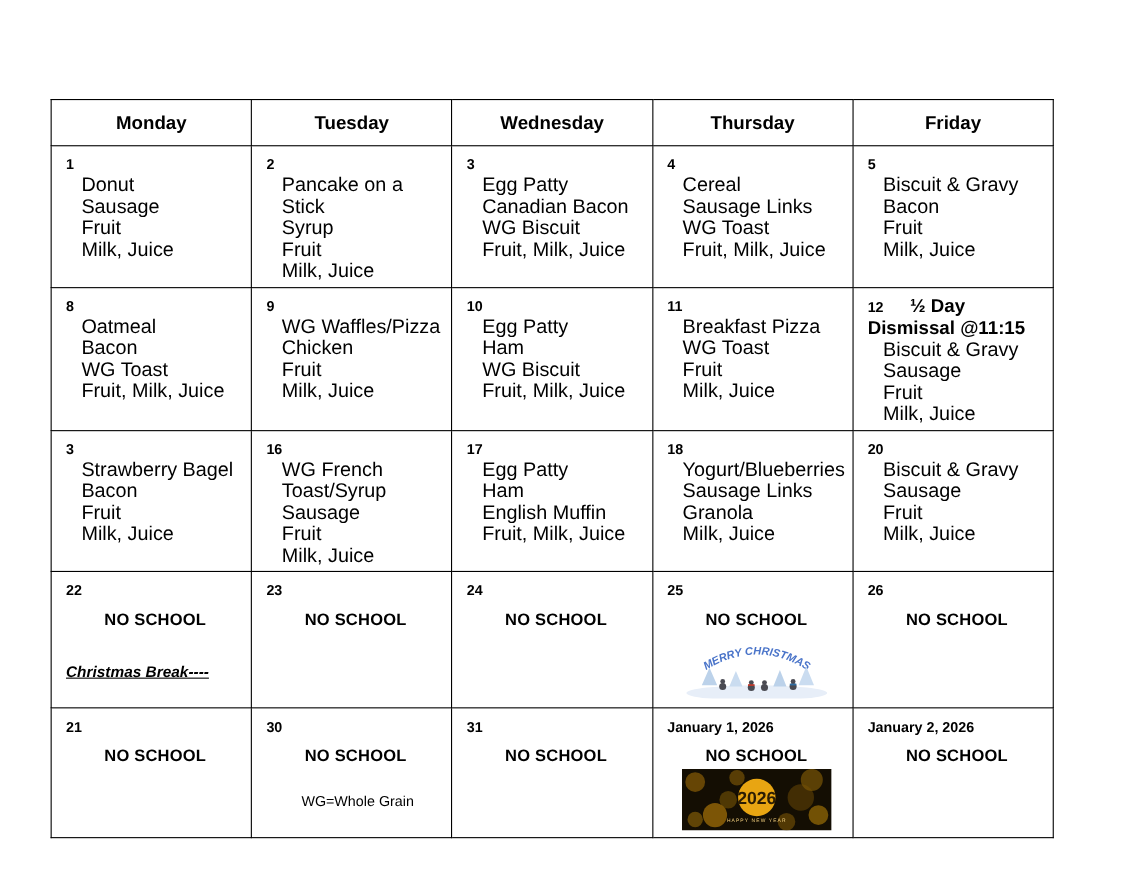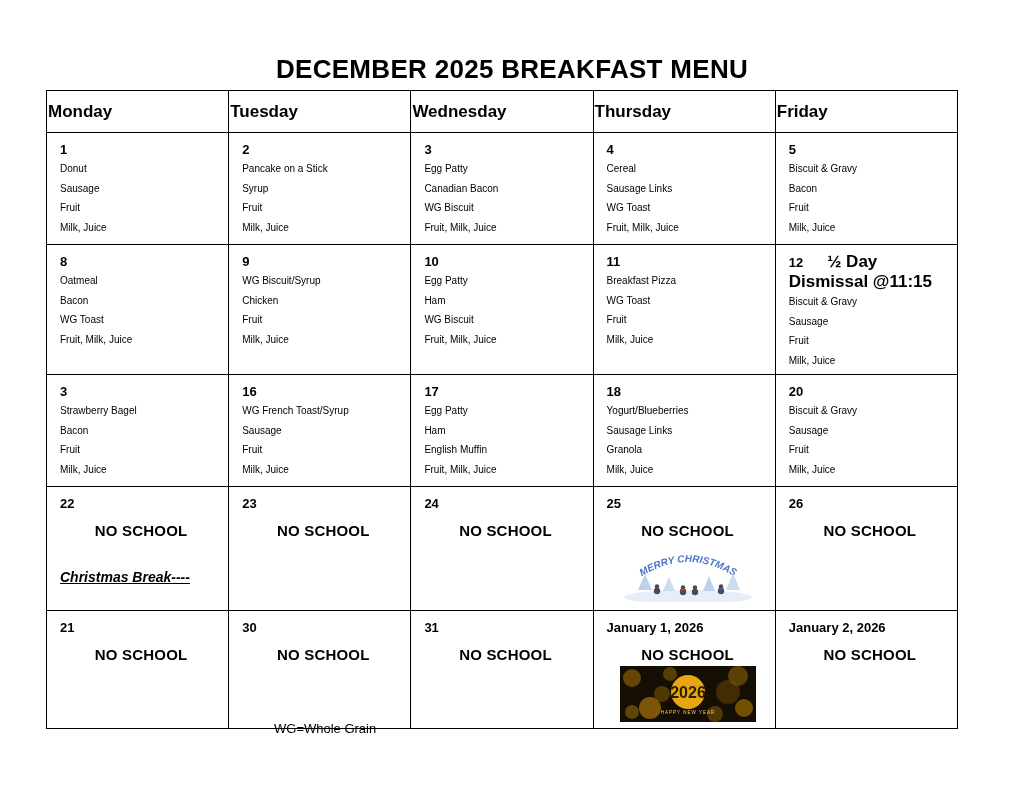--- a/index.html
+++ b/index.html
@@ -11,49 +11,48 @@
   .title {
     position: absolute; top: 54px; left: 0; width: 100%;
     text-align: center; font-size: 26px; font-weight: 700; letter-spacing: 0.3px;
   }
   table.calendar {
     position: absolute; left: 46px; top: 90px; width: 912px;
     border-collapse: collapse; table-layout: fixed;
   }
   table.calendar th, table.calendar td { border: 1.5px solid #000; }
   table.calendar th {
-    height: 42px; font-size: 17px; font-weight: 700; text-align: left; vertical-align: middle;
+    height: 42px; font-size: 17px; font-weight: 700; text-align: center; vertical-align: middle;
   }
   table.calendar td {
     vertical-align: top; padding: 7px 6px 4px 13px; font-size: 13.5px;
   }
   tbody tr:nth-child(1), tbody tr:nth-child(2), tbody tr:nth-child(3) { height: 112px; }
   tbody tr:nth-child(4) { height: 124px; padding-left: 16px; }
   tbody tr:nth-child(5) { height: 118px; }
   .day-line { line-height: 19px; }
   .day-num { font-weight: 700; font-size: 13px; }
   .day-note { font-weight: 700; font-size: 17px; margin-left: 24px; }
-  .menu-line { line-height: 19.5px; font-size: 10px; }
+  .menu-line { line-height: 19.5px; font-size: 18px; margin-left: 14px; }
   .no-school {
     font-weight: 700; font-size: 15px; text-align: center; margin-top: 9px; letter-spacing: 0.2px;
   }
   .break-note {
     font-weight: 700; font-style: italic; text-decoration: underline;
     font-size: 14px; margin-top: 30px;
   }
   .cell-image { display: flex; justify-content: center; margin-top: 3px; }
   .footer-left  { position: absolute; left: 274px; top: 721px; font-size: 13px; }
   .footer-right { position: absolute; left: 580px; top: 721px; font-size: 13px; }
 </style>
 </head>
 <body>
 
 <div class="page">
 
-  <div class="title">DECEMBER 2025 BREAKFAST MENU</div>
 
   <table class="calendar">
     <thead>
       <tr>
         <th>Monday</th>
         <th>Tuesday</th>
         <th>Wednesday</th>
         <th>Thursday</th>
         <th>Friday</th>
       </tr>
@@ -99,21 +98,21 @@
         <tr class="week-row">
           <td class="day-cell">
             <div class="day-line"><span class="day-num">8</span></div>
             <div class="menu-line">Oatmeal</div>
             <div class="menu-line">Bacon</div>
             <div class="menu-line">WG Toast</div>
             <div class="menu-line">Fruit, Milk, Juice</div>
           </td>
           <td class="day-cell">
             <div class="day-line"><span class="day-num">9</span></div>
-            <div class="menu-line">WG Biscuit/Syrup</div>
+            <div class="menu-line">WG Waffles/Pizza</div>
             <div class="menu-line">Chicken</div>
             <div class="menu-line">Fruit</div>
             <div class="menu-line">Milk, Juice</div>
           </td>
           <td class="day-cell">
             <div class="day-line"><span class="day-num">10</span></div>
             <div class="menu-line">Egg Patty</div>
             <div class="menu-line">Ham</div>
             <div class="menu-line">WG Biscuit</div>
             <div class="menu-line">Fruit, Milk, Juice</div>

